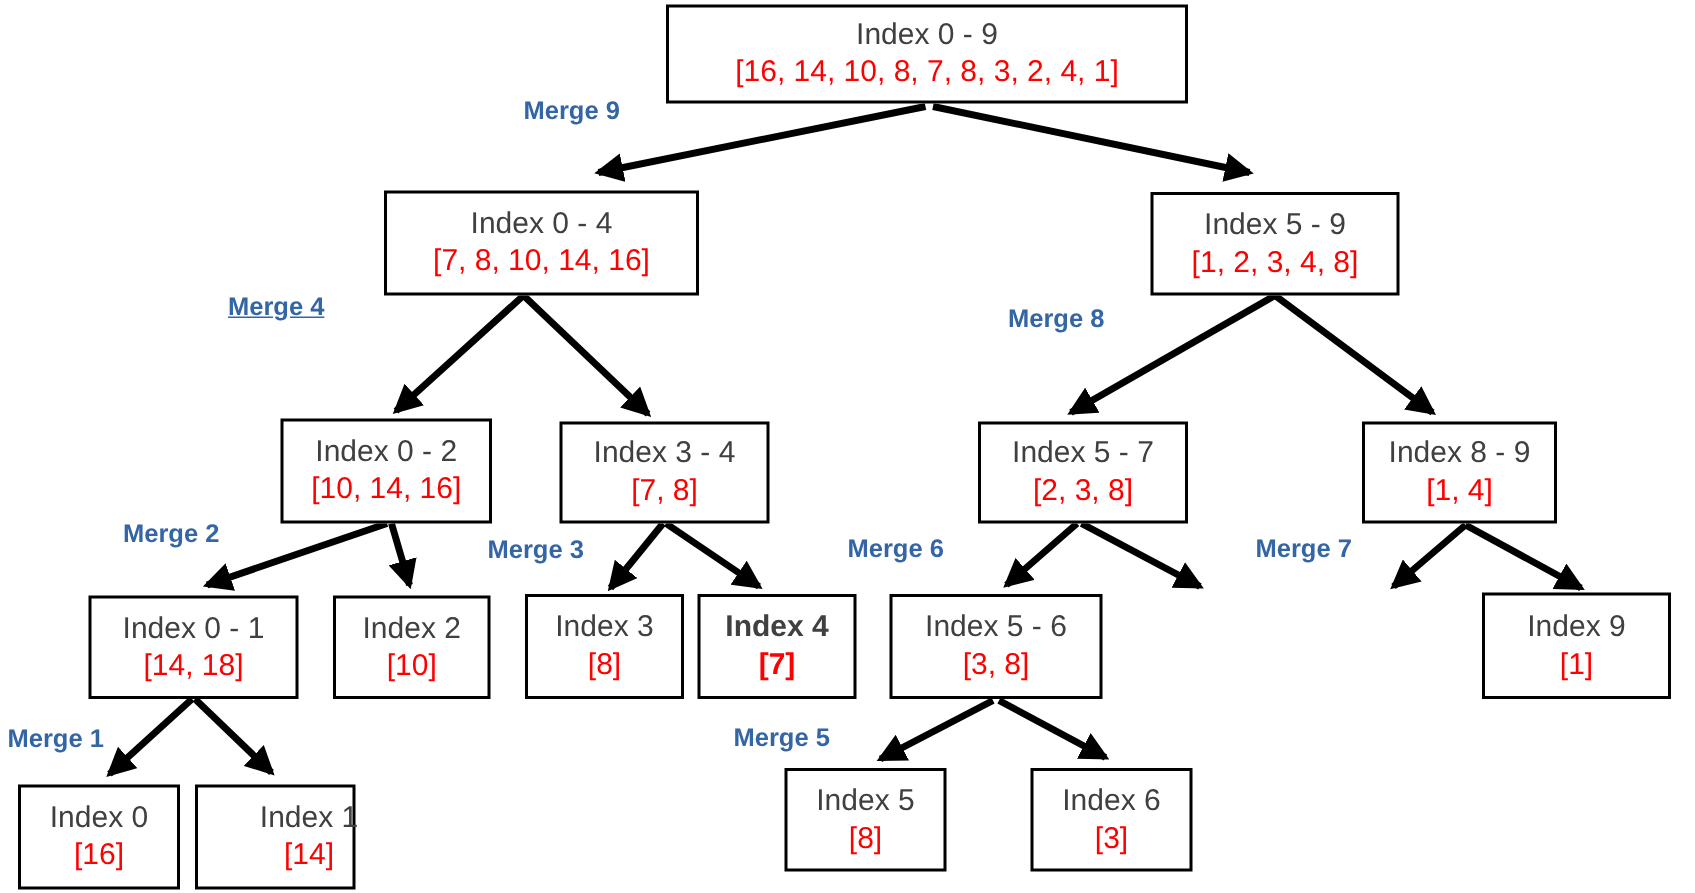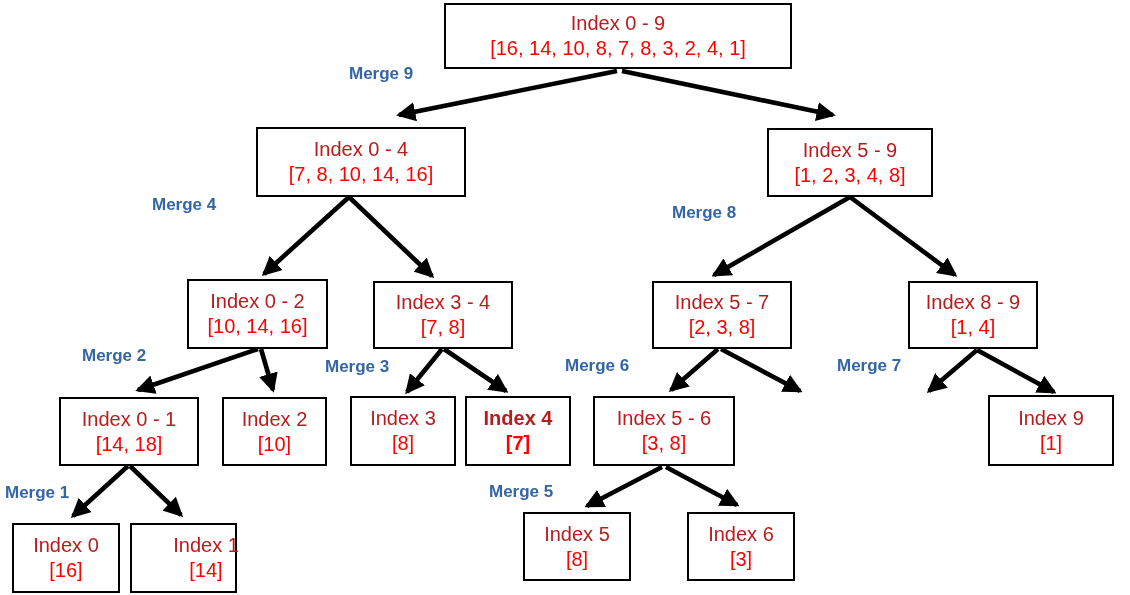--- a/index.html
+++ b/index.html
@@ -35,21 +35,21 @@
     box-sizing: border-box;
     display: flex;
     flex-direction: column;
     align-items: center;
     justify-content: center;
     text-align: center;
     line-height: 25px;
     font-size: 20px;
   }
   .node .nlabel {
-    color: #b91c1c;
+    color: #404040;
     white-space: nowrap;
   }
   .node .narray {
     color: #ff0000;
     white-space: nowrap;
   }
   .merge {
     position: absolute;
     color: #3465a4;
     font-weight: bold;
@@ -155,21 +155,21 @@
   <div class="node" style="left:523px; top:512px; width:108px; height:69px;">
     <div class="nlabel">Index 5</div>
     <div class="narray">[8]</div>
   </div>
   <div class="node" style="left:687px; top:512px; width:108px; height:69px;">
     <div class="nlabel">Index 6</div>
     <div class="narray">[3]</div>
   </div>
 
   <div class="merge" style="left:349px; top:64px;">Merge 9</div>
-  <div class="merge" style="left:152px; top:195px;">Merge 4</div>
+  <div class="merge" style="left:152px; top:195px;text-decoration:underline;">Merge 4</div>
   <div class="merge" style="left:672px; top:203px;">Merge 8</div>
   <div class="merge" style="left:82px;  top:346px;">Merge 2</div>
   <div class="merge" style="left:325px; top:357px;">Merge 3</div>
   <div class="merge" style="left:565px; top:356px;">Merge 6</div>
   <div class="merge" style="left:837px; top:356px;">Merge 7</div>
   <div class="merge" style="left:5px;   top:483px;">Merge 1</div>
   <div class="merge" style="left:489px; top:482px;">Merge 5</div>
 
 </div>
 

